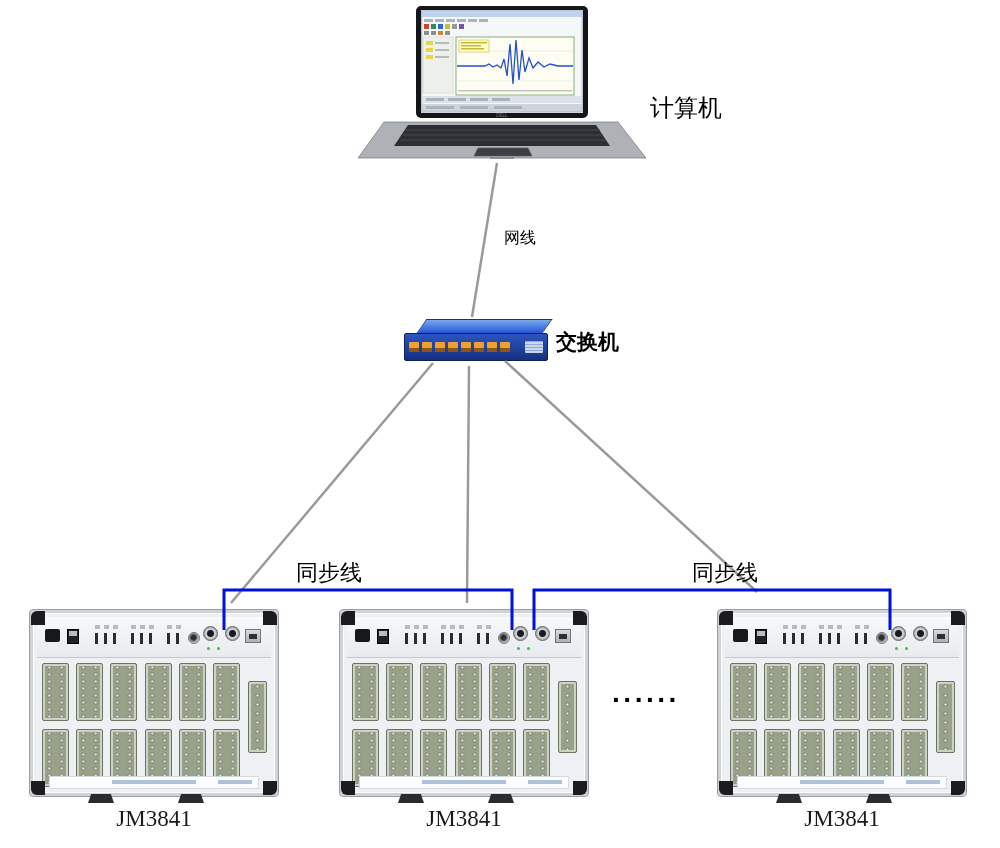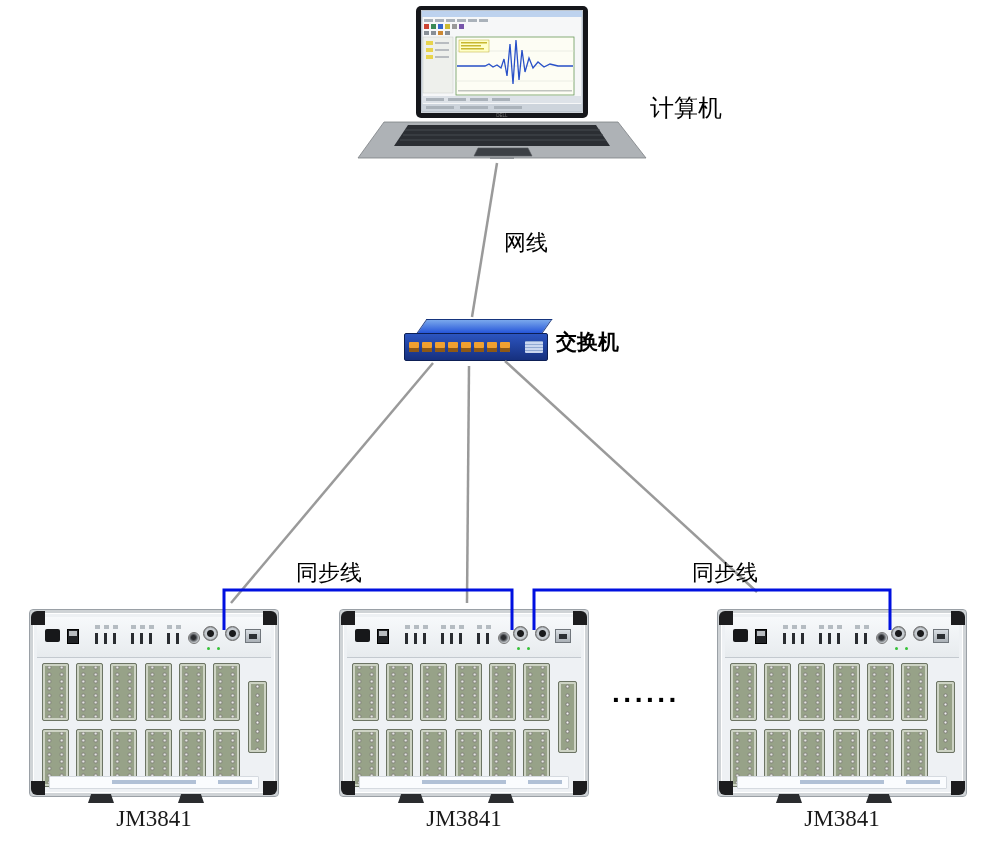--- a/index.html
+++ b/index.html
@@ -8,21 +8,21 @@
     font-family:"Liberation Sans", sans-serif;overflow:hidden;color:#111;
   }
   
   .connections{position:absolute;inset:0;z-index:5;pointer-events:none;}
   .net-line{stroke:var(--connection-line,#9a9a9a);stroke-width:2.5;}
   .sync-polyline{stroke:var(--sync-line,#0010e0);stroke-width:3;fill:none;}
 
   
   .lbl{position:absolute;z-index:6;white-space:nowrap;color:#000;}
   .lbl-computer{left:650px;top:92px;font-size:24px;}
-  .lbl-cable{left:504px;top:228px;font-size:22px;}
+  .lbl-cable{left:504px;top:228px;font-size:16px;}
   .lbl-switch{left:556px;top:328px;font-size:21px;font-weight:700;}
   .lbl-sync1{left:296px;top:558px;font-size:22px;}
   .lbl-sync2{left:692px;top:558px;font-size:22px;}
   .lbl-ellipsis{left:612px;top:684px;font-size:28px;font-weight:700;letter-spacing:2px;}
   .device-label{
     position:absolute;top:806px;width:248px;text-align:center;z-index:6;
     font-family:"Liberation Serif", serif;font-size:23px;color:#1a1a1a;
   }
 
   

